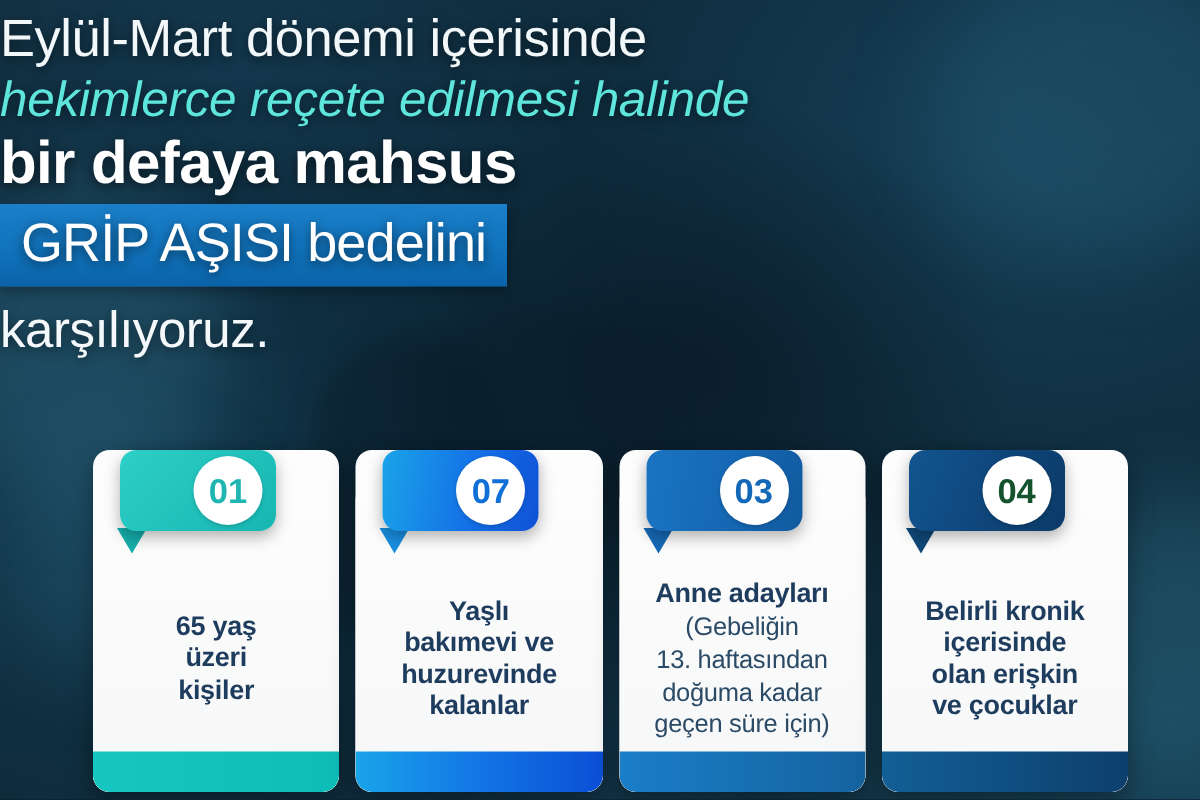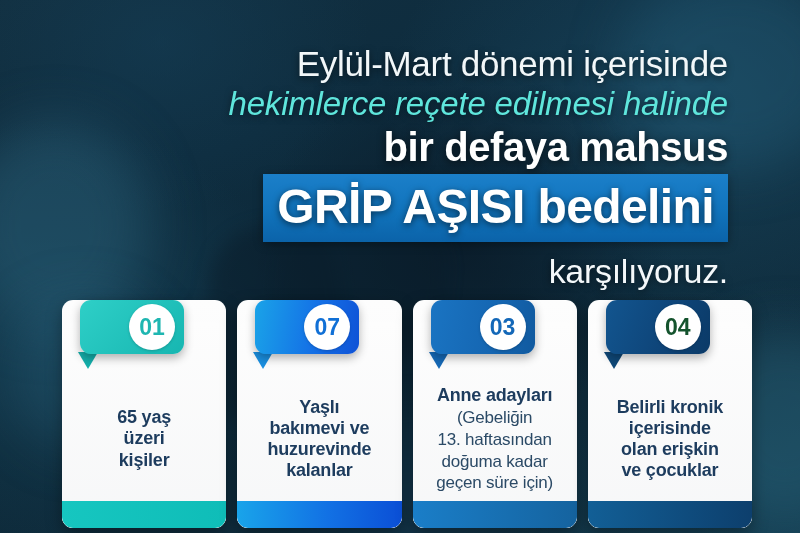--- a/index.html
+++ b/index.html
@@ -70,23 +70,22 @@
     background: rgba(12,30,44,0.5);
     transform: rotate(-16deg);
   }
 
   
   .headline {
     position: absolute;
     left: 0;
     top: 8px;
     width: 728px;
-    text-align: right;
+    text-align: left;
     z-index: 5;
-    margin-top: 38px;
   }
   .line {
     line-height: 1.02;
     white-space: nowrap;
   }
   .line1 {
     font-size: 35px;
     font-weight: 400;
     color: #f2f7f9;
     letter-spacing: -0.3px;
@@ -112,22 +111,22 @@
   }
   .line4-wrap {
     display: block;
     margin: 0 auto;
     padding-bottom: 6px;
   }
   .line4 {
     display: inline-block;
     background: linear-gradient(180deg, #1b7fc9 0%, #1174bd 52%, #0b63a9 100%);
     color: #ffffff;
-    font-size: 48px;
-    font-weight: 700;
+    font-size: 36px;
+    font-weight: 400;
     letter-spacing: -0.6px;
     padding: 5px 14px 8px 14px;
     text-shadow: 0 2px 7px rgba(0,0,0,0.55);
     box-shadow: 0 2px 9px rgba(0,0,0,0.35);
   }
   .line5 {
     font-size: 34px;
     font-weight: 400;
     color: #f4f8fa;
     letter-spacing: -0.3px;

